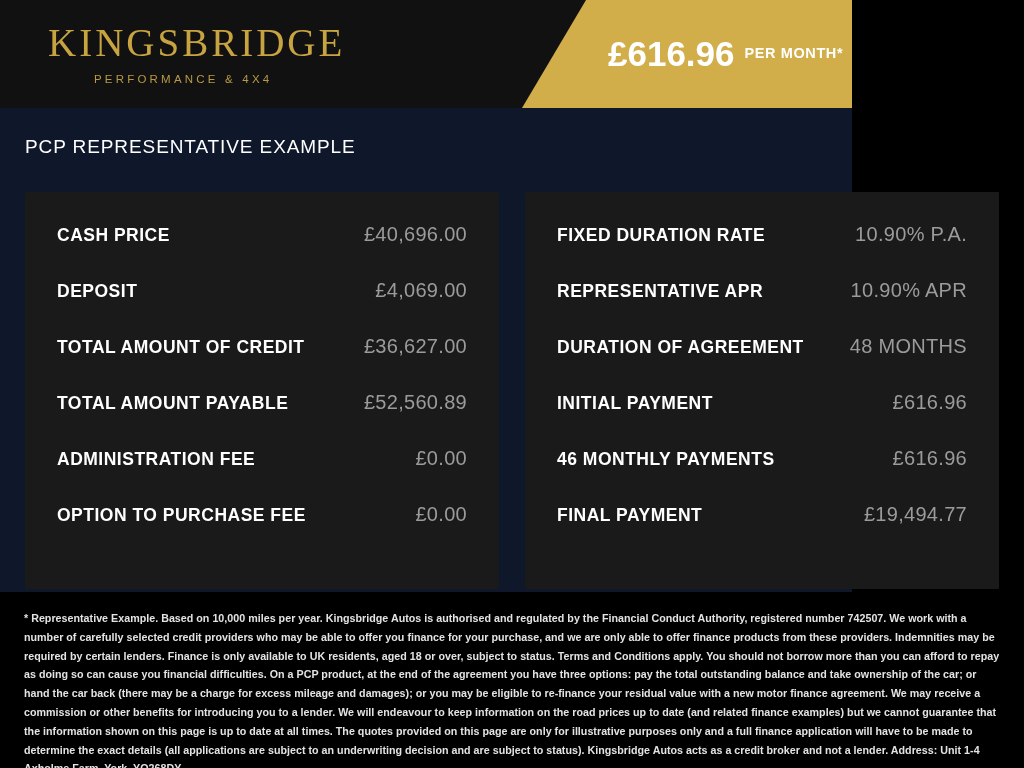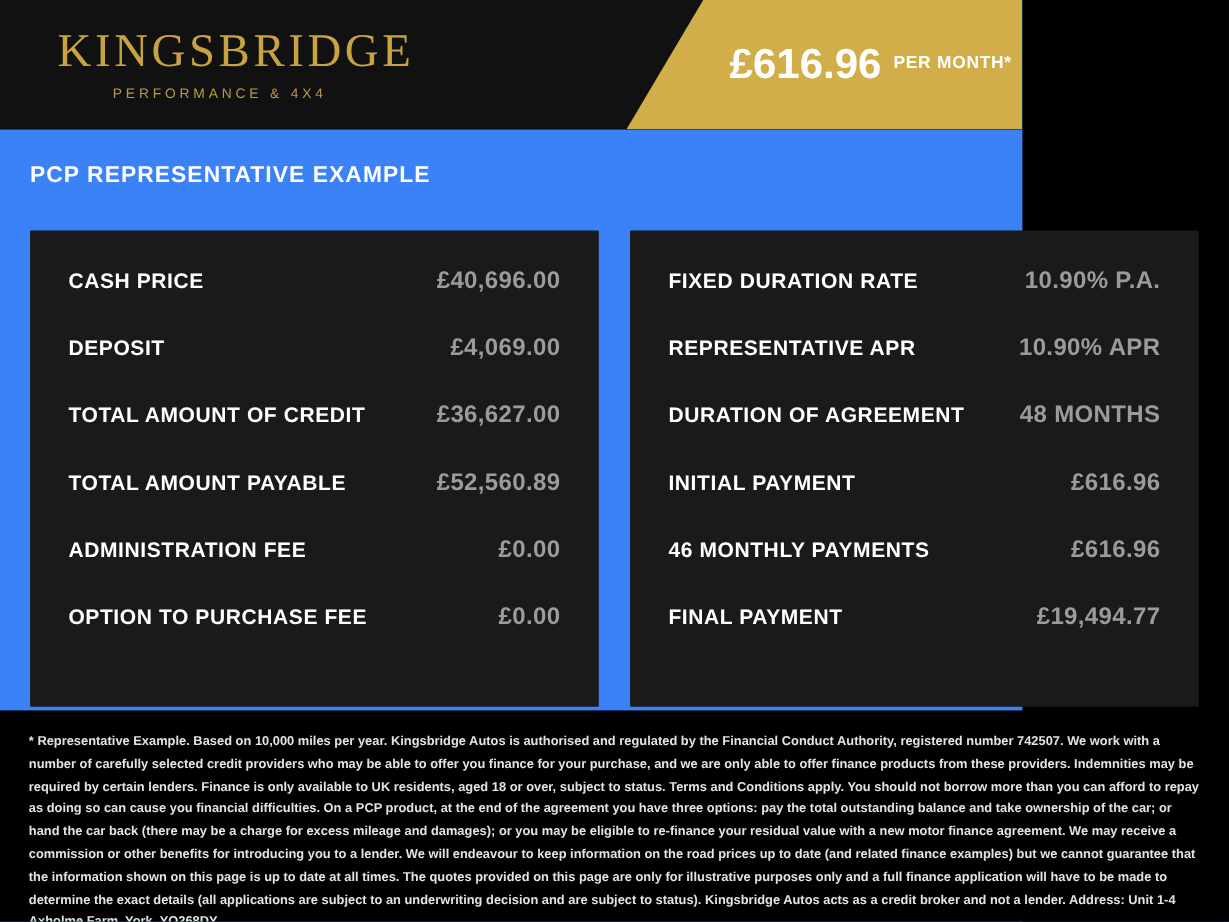--- a/index.html
+++ b/index.html
@@ -7,21 +7,21 @@
     width: 1024px;
     height: 768px;
     background: #000;
     font-family: "Liberation Sans", sans-serif;
     overflow: hidden;
   }
   .page {
     position: relative;
     width: 852px;
     height: 768px;
-    background: #3b82f6;
+    background: #0f172a;
   }
 
   
   .header {
     position: relative;
     height: 108px;
     background: #111111;
     overflow: hidden;
   }
   .brand {
@@ -77,21 +77,21 @@
     margin-left: 10px;
     padding-bottom: 2px;
   }
 
   
   .section-title {
     position: absolute;
     left: 25px;
     top: 136px;
     font-size: 19px;
-    font-weight: bold;
+    font-weight: normal;
     color: #ffffff;
     letter-spacing: 0.9px;
   }
 
   
   .panels {
     position: absolute;
     left: 25px;
     top: 192px;
     width: 974px;
@@ -112,21 +112,21 @@
   }
   .row-label {
     font-size: 17.5px;
     font-weight: bold;
     color: #ffffff;
     letter-spacing: 0.5px;
     white-space: nowrap;
   }
   .row-value {
     font-size: 20px;
-    font-weight: bold;
+    font-weight: normal;
     color: #9b9b9b;
     letter-spacing: 0.3px;
     white-space: nowrap;
     text-align: right;
   }
 
   
   .disclaimer-wrap {
     position: absolute;
     left: 0;

